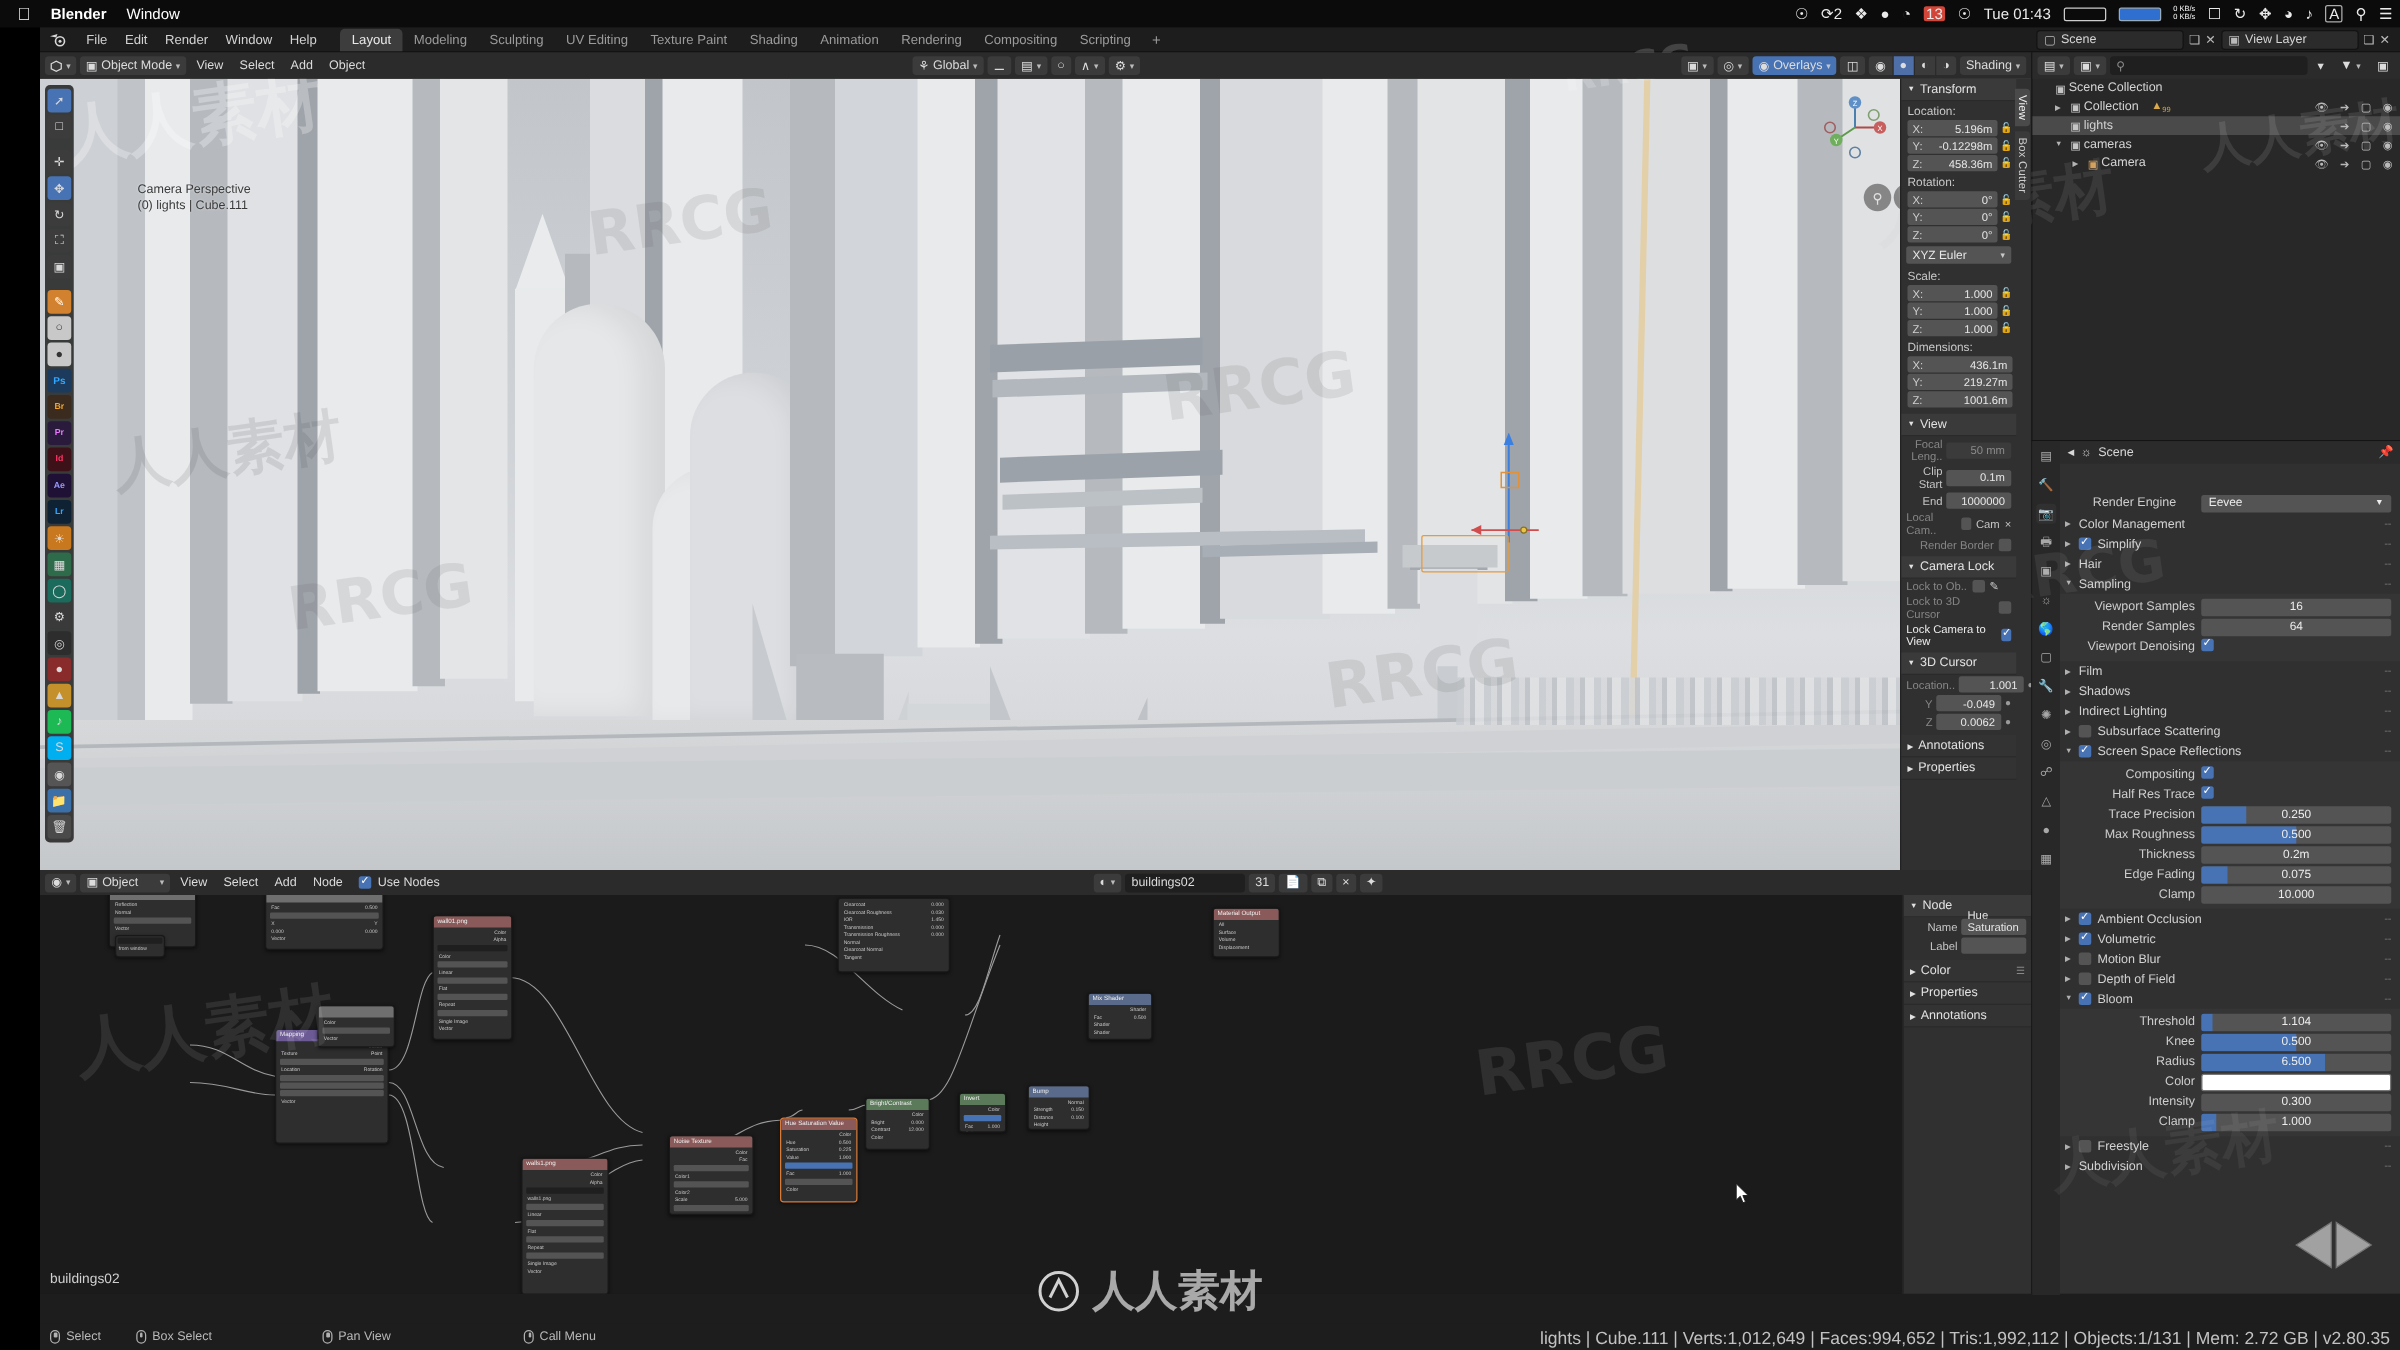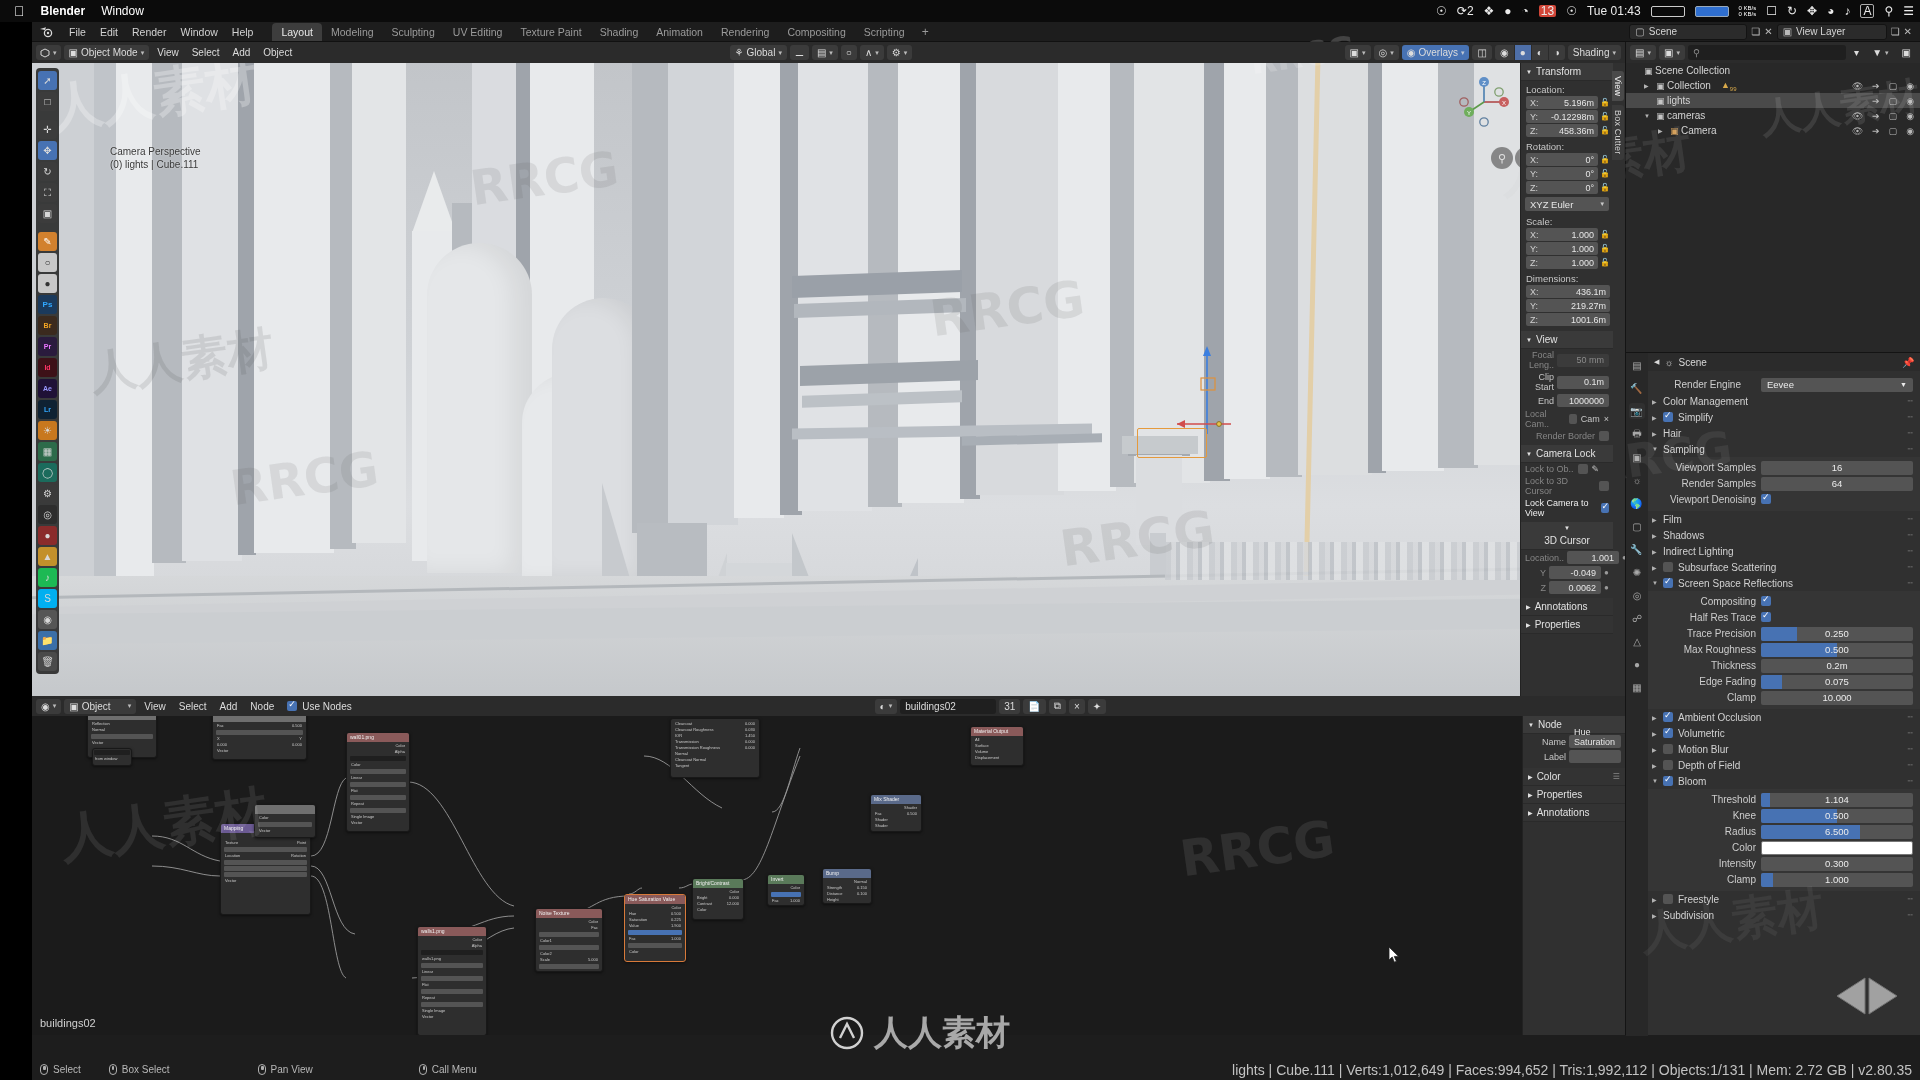--- a/index.html
+++ b/index.html
@@ -573,21 +573,21 @@
             </div>
           <div class="rowlbl">
               <span class="nm dim" style="margin-left:auto">Lock to 3D Cursor</span>
               <span class="cbx"></span>
             </div>
           <div class="rowlbl">
               <span class="nm" style="margin-left:auto;color:#eee;">Lock Camera to View</span>
               <span class="cbx on"></span>
             </div>
 
-          <div class="psec" style="margin-top:3px;flex-direction:column;">
+          <div class="psec" style="margin-top:3px;">
               <span class="tri">▼</span>
               <span>3D Cursor</span>
             </div>
           <div class="lbr">
               <span class="ttl dim">Location..</span>
               <span class="nfield" style="flex:1">1.001</span>
               <span class="lockic">●</span>
             </div>
           <div class="lbr">
               <span class="ttl dim">Y</span>
@@ -1137,21 +1137,21 @@
       </div>
 
       <div id="props-body">
         <div id="props-bc">
           <span style="font-size:7px;">◀</span>
           <span>☼</span>
           <span>Scene</span>
           <span style="margin-left:auto;color:#9a9a9a;">📌</span>
         </div>
 
-        <div class="pfieldrow" style="margin-top:6px;gap:20px;">
+        <div class="pfieldrow" style="margin-top:24px;gap:20px;">
           <span class="lab">Render Engine</span>
           <span class="ctl">
               <span class="selectbox">
                 <span>Eevee</span>
                 <span class="cv">▼</span>
               </span>
             </span>
         </div>
 
         <div class="prow">

